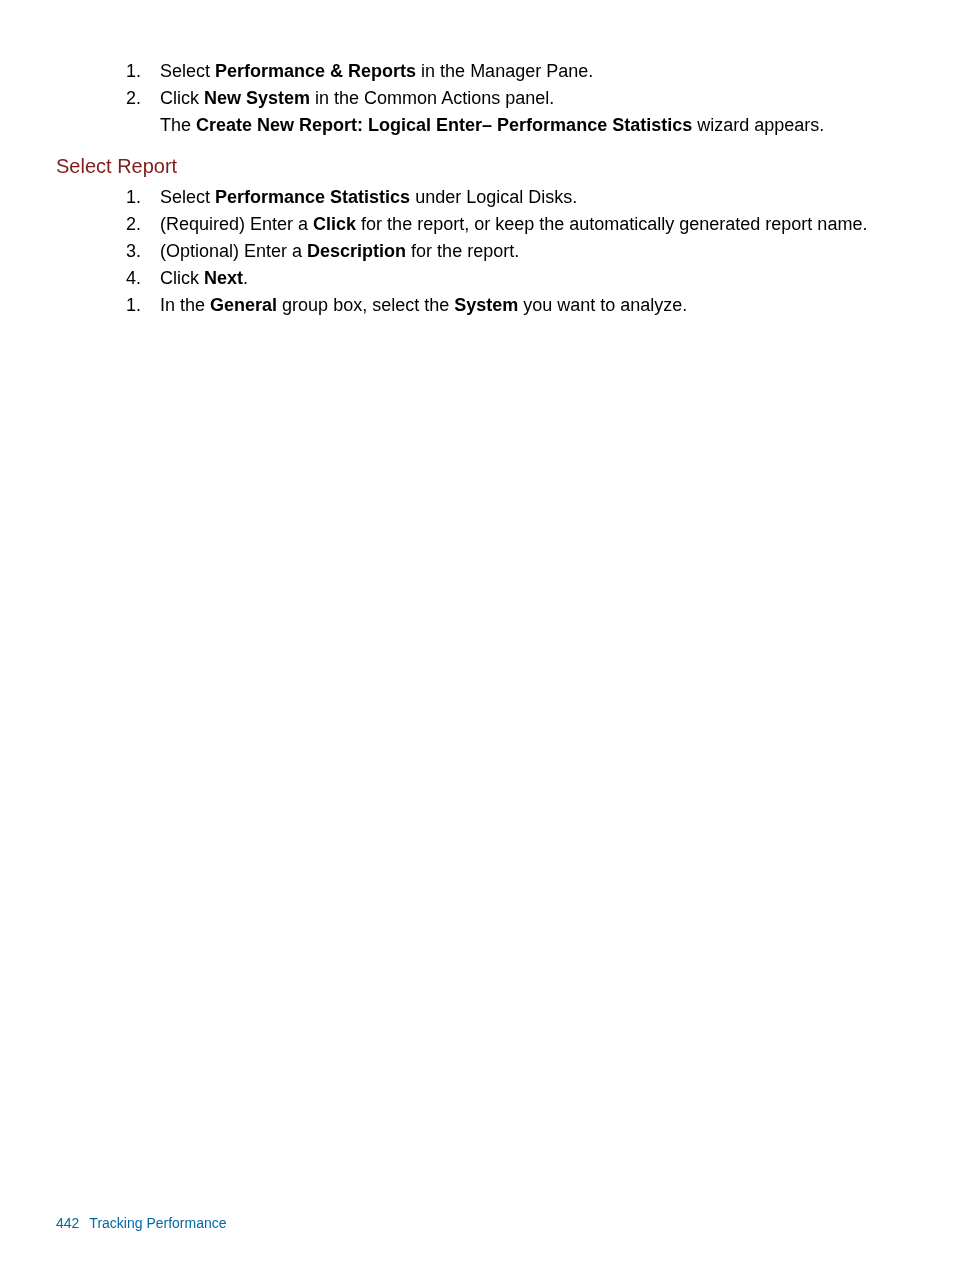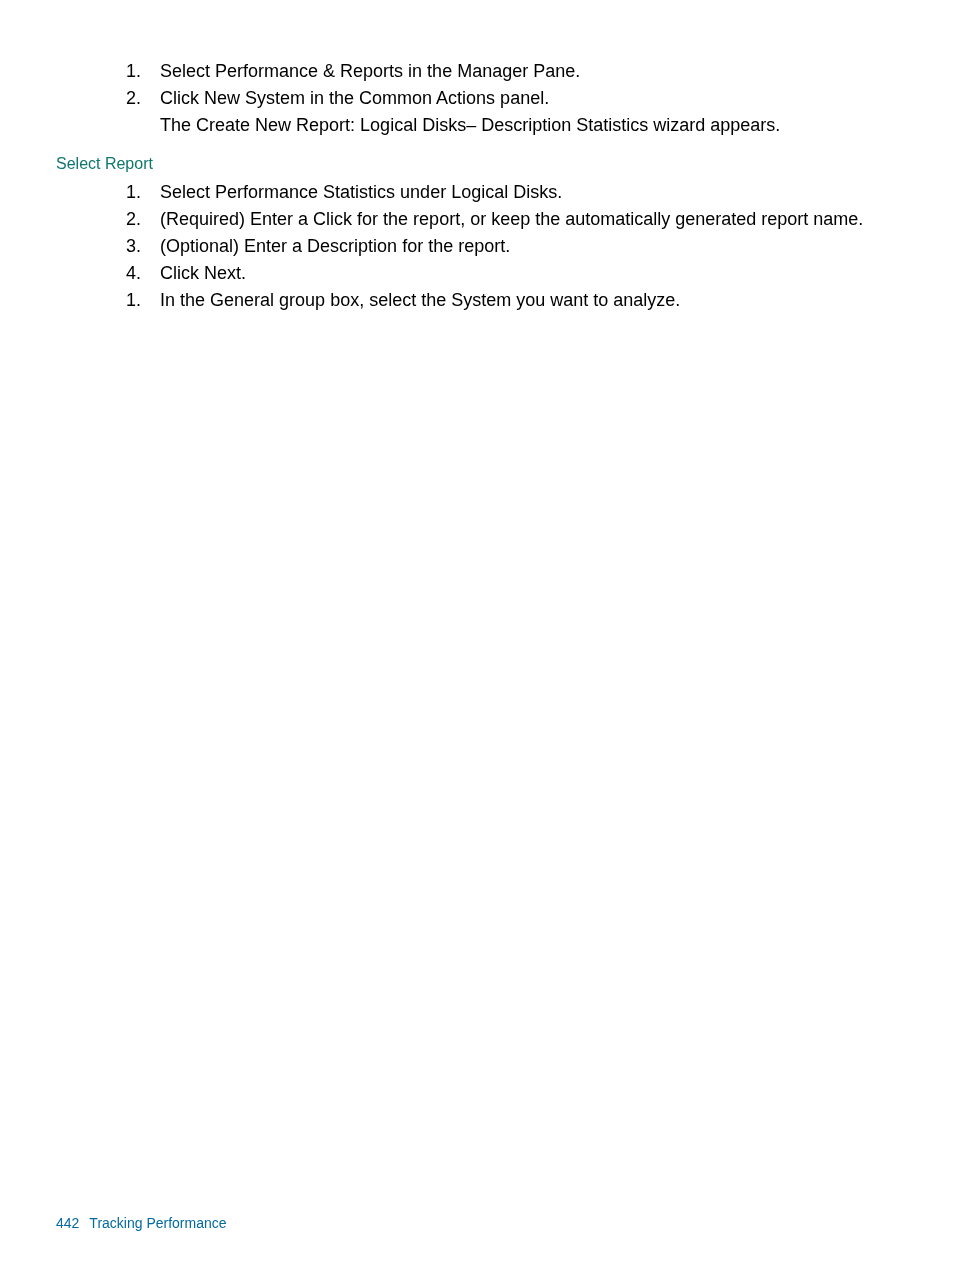--- a/index.html
+++ b/index.html
@@ -40,26 +40,26 @@
     }
     .follow {
       margin-left: 104px;
       font-size: 18px;
       line-height: 27px;
       margin-top: 0;
     }
     h2.section {
       font-family: Arial, Helvetica, sans-serif;
       font-weight: 400;
-      color: #0f766e;
-      font-size: 16px;
+      color: #7f1d1d;
+      font-size: 20px;
       margin: 16px 0 6px 0;
       padding-left: 0;
     }
-    .bold { font-weight: 400; margin-top: 11px; }
+    .bold { font-weight: 700; margin-top: 11px; }
     .footer {
       position: absolute;
       left: 56px;
       bottom: 40px;
       font-size: 14px;
       color: #0369a1;
       display: flex;
       gap: 10px;
     }
     .footer .pn {
@@ -83,21 +83,21 @@
     </li>
     <li>
       <span class="num">2.</span>
       <span class="body">
         <span>Click </span><span class="bold">New System</span><span> in the Common Actions panel.</span>
       </span>
     </li>
   </ol>
 
   <p class="follow">
-    <span>The </span><span class="bold">Create New Report: Logical Disks– Description Statistics</span><span> wizard appears.</span>
+    <span>The </span><span class="bold">Create New Report: Logical Enter– Performance Statistics</span><span> wizard appears.</span>
   </p>
 
   <h2 class="section">Select Report</h2>
 
   <ol class="top-list">
     <li>
       <span class="num">1.</span>
       <span class="body">
         <span>Select </span><span class="bold">Performance Statistics</span><span> under Logical Disks.</span>
       </span>

